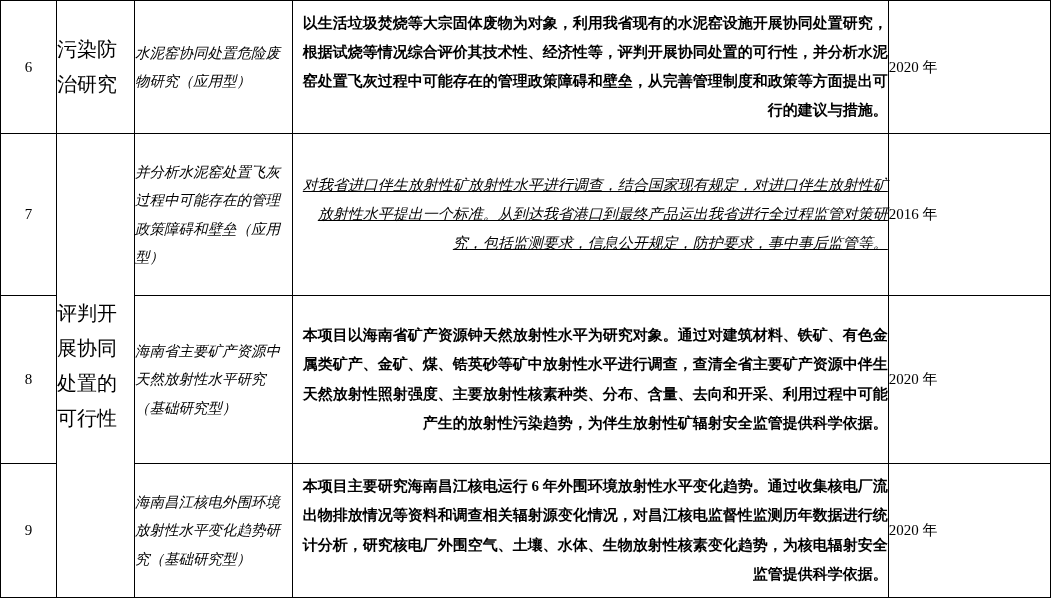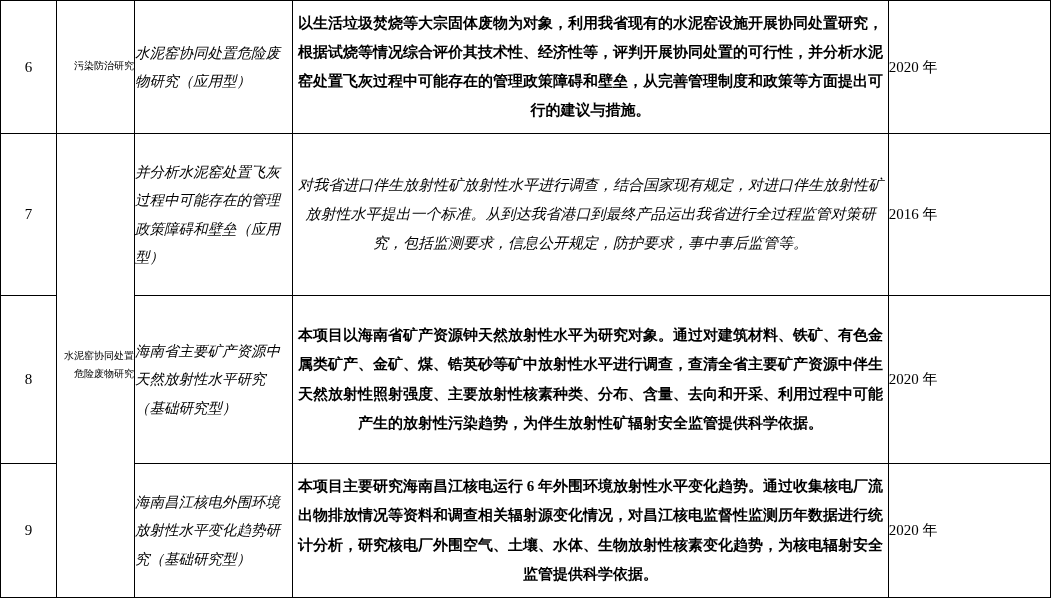--- a/index.html
+++ b/index.html
@@ -31,46 +31,47 @@
   col.c-title  { width: 158px; }
   col.c-desc   { width: 595px; }
   col.c-year   { width: 162px; }
 
   .cell-no {
     text-align: center;
     font-size: 15px;
     font-family: "Liberation Serif", serif;
   }
   .cell-cat {
-    text-align: right;
-    font-size: 10px;
+    text-align: left;
+    font-size: 20px;
     line-height: 1.75;
     padding: 2px 10px;
-    font-family: Liberation Mono, monospace;
+    font-family: Liberation Serif, serif;
   }
   .cell-title {
     text-align: left;
     font-size: 14.5px;
     line-height: 1.95;
     padding: 4px 8px;
     font-style: italic;
     font-family: "Liberation Serif", "DejaVu Serif", serif;
   }
   .cell-desc {
-    text-align: center;
+    text-align: right;
     font-size: 15px;
     line-height: 1.95;
     padding: 6px 8px 6px 6px;
     font-family: "Liberation Serif", "DejaVu Serif", serif;
   }
   .cell-desc.bold-body {
     font-weight: bold;
   }
   .cell-desc.italic-body {
     font-style: italic;
+    text-decoration: underline;
   }
   .cell-year {
     text-align: left;
     font-size: 15px;
     font-family: "Liberation Serif", serif;
   }
   .row6 { height: 133px; }
   .row7 { height: 162px; }
   .row8 { height: 168px; }
   .row9 { height: 134px; }
@@ -89,21 +90,21 @@
   <tbody>
     <tr class="row6">
       <td class="cell-no">6</td>
       <td class="cell-cat">污染防治研究</td>
       <td class="cell-title">水泥窑协同处置危险废物研究（应用型）</td>
       <td class="cell-desc bold-body">以生活垃圾焚烧等大宗固体废物为对象，利用我省现有的水泥窑设施开展协同处置研究，根据试烧等情况综合评价其技术性、经济性等，评判开展协同处置的可行性，并分析水泥窑处置飞灰过程中可能存在的管理政策障碍和壁垒，从完善管理制度和政策等方面提出可行的建议与措施。</td>
       <td class="cell-year">2020 年</td>
     </tr>
     <tr class="row7">
       <td class="cell-no">7</td>
-      <td class="cell-cat" rowspan="3">水泥窑协同处置危险废物研究</td>
+      <td class="cell-cat" rowspan="3">评判开展协同处置的可行性</td>
       <td class="cell-title">并分析水泥窑处置飞灰过程中可能存在的管理政策障碍和壁垒（应用型）</td>
       <td class="cell-desc italic-body">对我省进口伴生放射性矿放射性水平进行调查，结合国家现有规定，对进口伴生放射性矿放射性水平提出一个标准。从到达我省港口到最终产品运出我省进行全过程监管对策研究，包括监测要求，信息公开规定，防护要求，事中事后监管等。</td>
       <td class="cell-year">2016 年</td>
     </tr>
     <tr class="row8">
       <td class="cell-no">8</td>
       <td class="cell-title">海南省主要矿产资源中天然放射性水平研究（基础研究型）</td>
       <td class="cell-desc bold-body">本项目以海南省矿产资源钟天然放射性水平为研究对象。通过对建筑材料、铁矿、有色金属类矿产、金矿、煤、锆英砂等矿中放射性水平进行调查，查清全省主要矿产资源中伴生天然放射性照射强度、主要放射性核素种类、分布、含量、去向和开采、利用过程中可能产生的放射性污染趋势，为伴生放射性矿辐射安全监管提供科学依据。</td>
       <td class="cell-year">2020 年</td>
     </tr>

